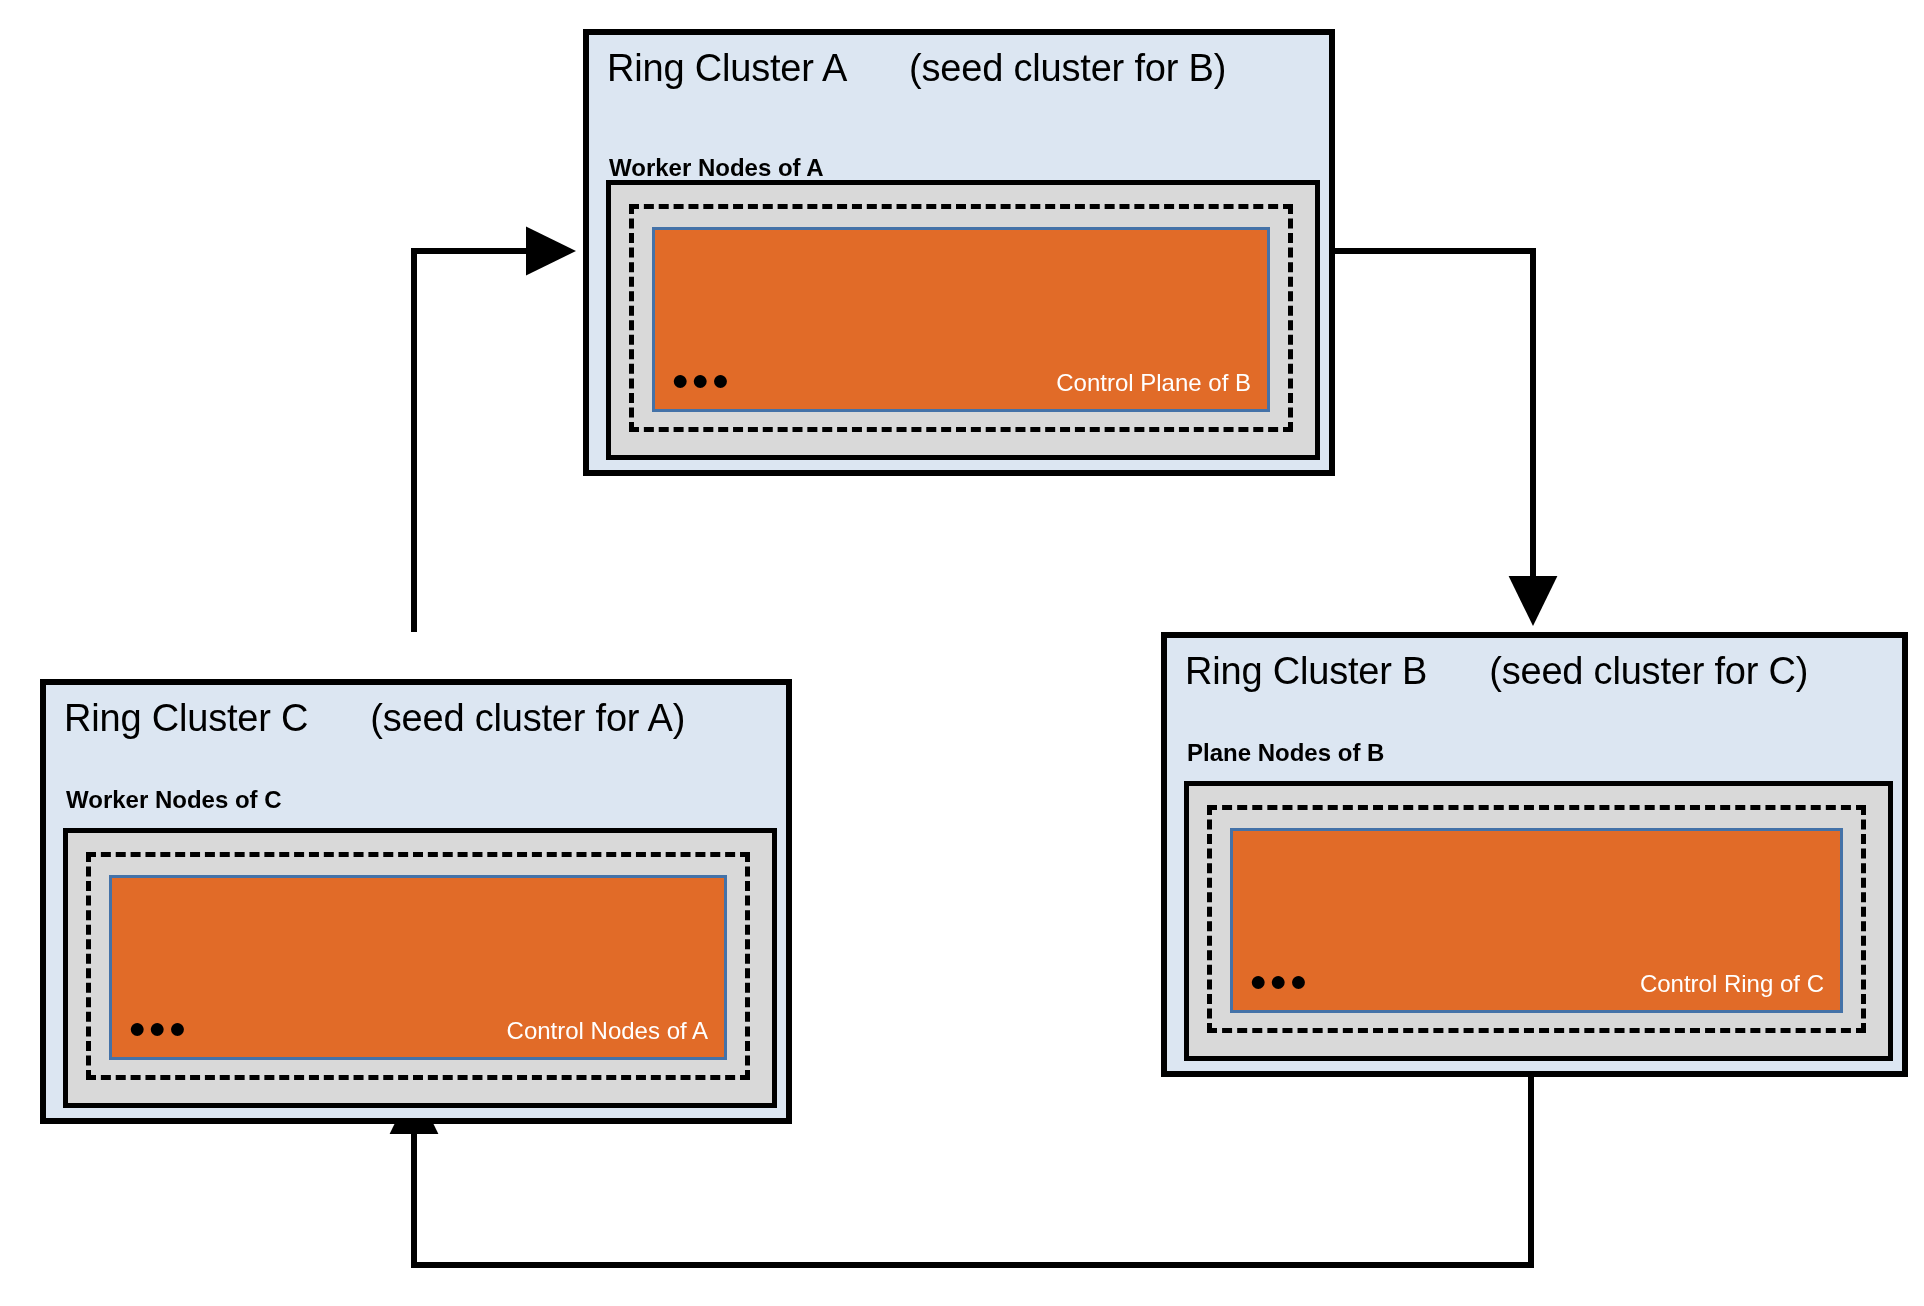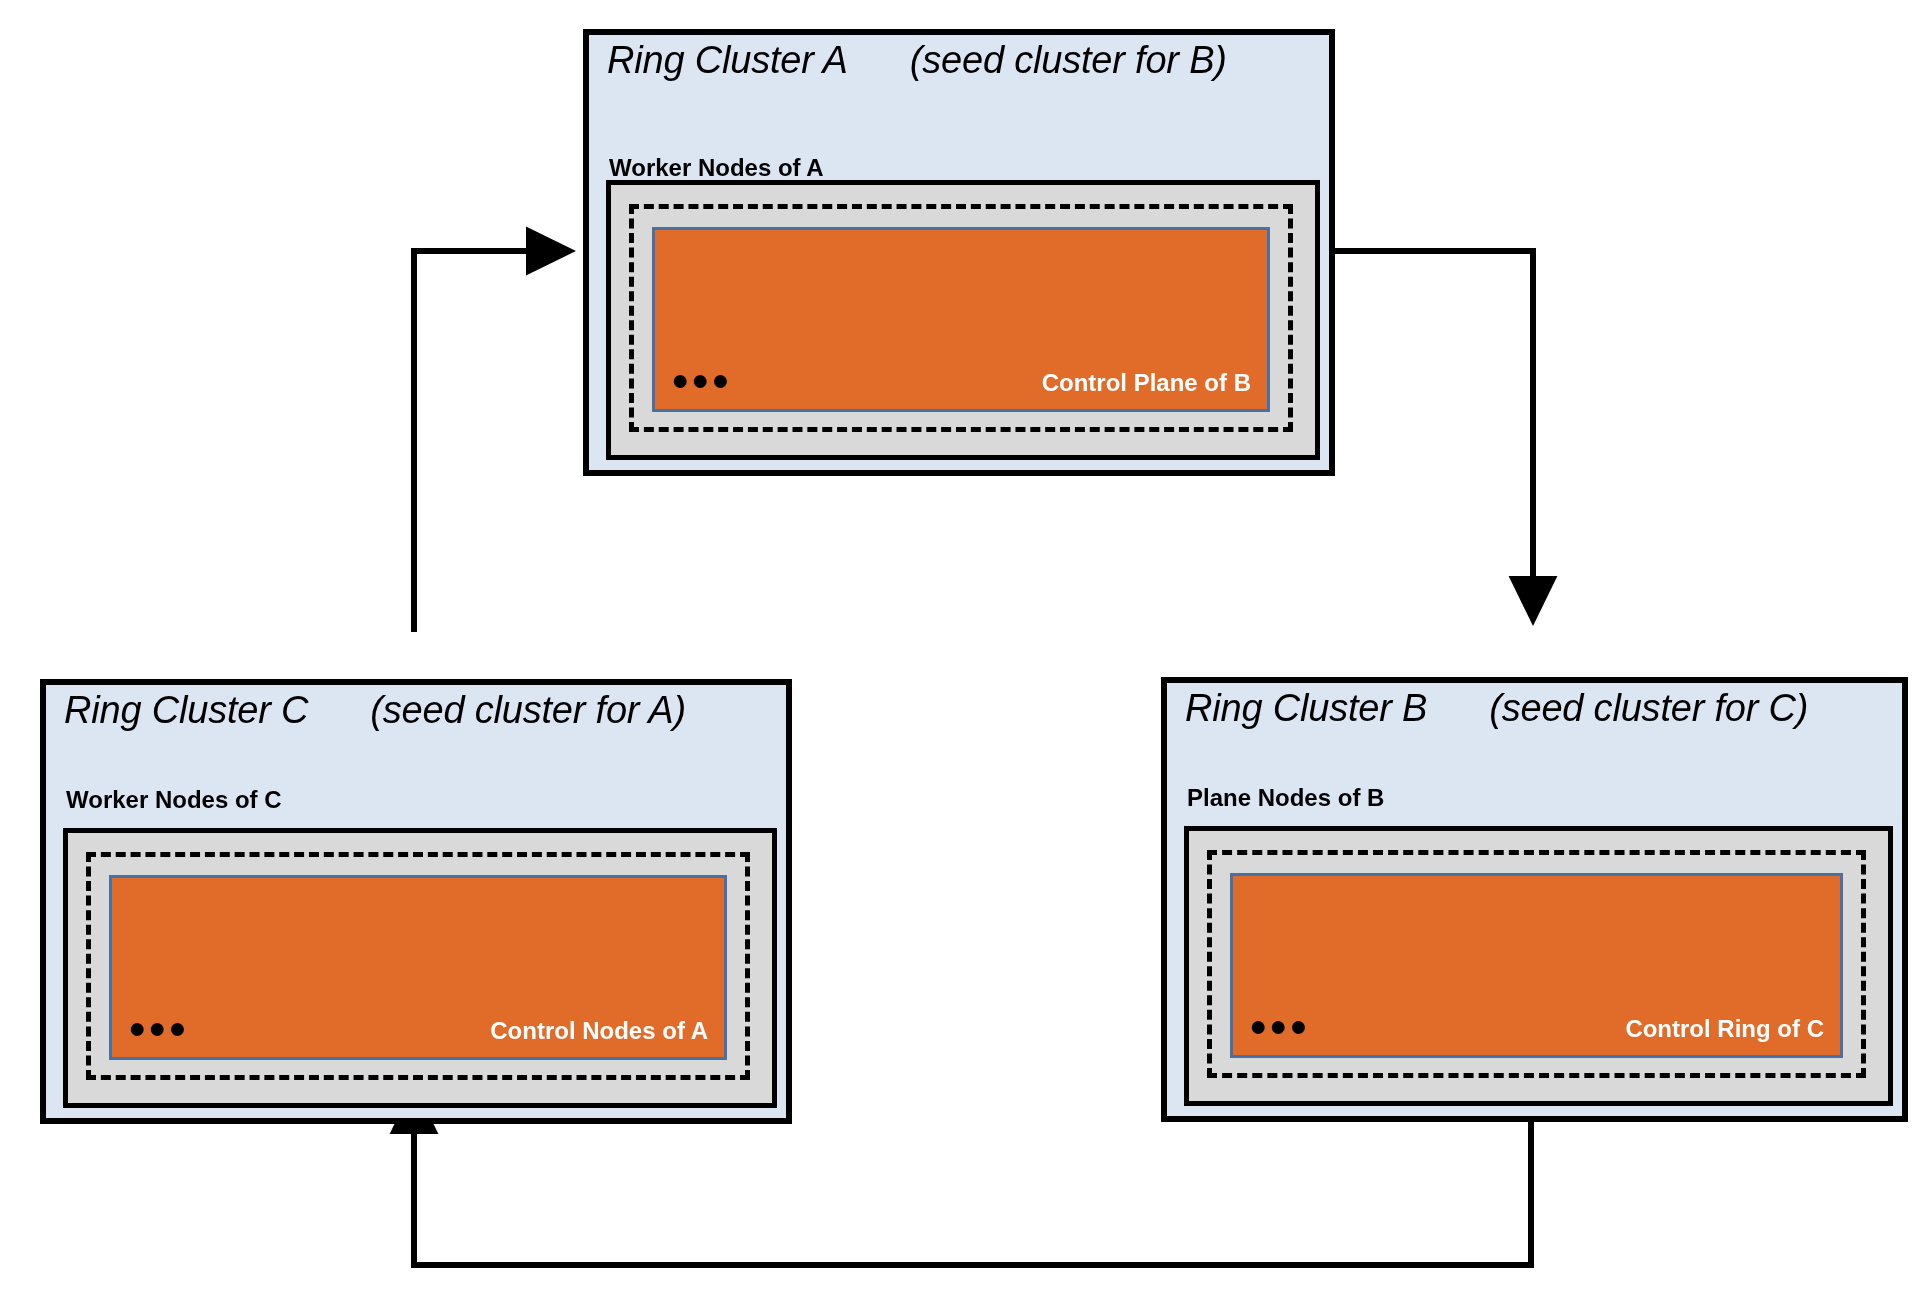--- a/index.html
+++ b/index.html
@@ -35,27 +35,26 @@
   
   .cluster {
     position: absolute;
     background: #dce6f2;
     border: 6px solid #000000;
     box-sizing: border-box;
   }
   .cluster-title {
     position: absolute;
     left: 18px;
-    top: 4px;
+    top: 12px;
     font-size: 38px;
     font-weight: 400;
     line-height: 1.15;
     letter-spacing: -0.2px;
     white-space: nowrap;
-    font-style: italic;
   }
   .cluster-title .title-main { display: inline-block; }
   .cluster-title .title-sub  { display: inline-block; margin-left: 62px; }
 
   .worker-label {
     position: absolute;
     left: 20px;
     font-size: 24px;
     font-weight: 700;
     line-height: 1.1;
@@ -90,42 +89,42 @@
     line-height: 1;
     letter-spacing: 2px;
     color: #000000;
     font-weight: 700;
   }
   .cp-label {
     position: absolute;
     right: 16px;
     bottom: 14px;
     font-size: 24px;
-    font-weight: 700;
+    font-weight: 400;
     color: #ffffff;
     white-space: nowrap;
     line-height: 1;
   }
 
   
   #cluster-a { left: 583px;  top: 29px;   width: 752px; height: 447px; }
   #cluster-a .worker-label { top: 120px; }
   #cluster-a .worker-box   { left: 17px;  top: 145px; width: 714px; height: 280px; }
   #cluster-a .dashed-box   { left: 18px;  top: 19px;  width: 664px; height: 228px; }
   #cluster-a .control-plane{ left: 18px;  top: 18px;  width: 618px; height: 185px; }
 
   
   #cluster-c { left: 40px;   top: 632px;  width: 752px; height: 445px; margin-top: 47px; }
   #cluster-c .worker-label { top: 102px; }
   #cluster-c .worker-box   { left: 17px;  top: 143px; width: 714px; height: 280px; }
   #cluster-c .dashed-box   { left: 18px;  top: 19px;  width: 664px; height: 228px; }
   #cluster-c .control-plane{ left: 18px;  top: 18px;  width: 618px; height: 185px; }
 
   
-  #cluster-b { left: 1161px; top: 632px;  width: 747px; height: 445px; margin-top: 45px; }
+  #cluster-b { left: 1161px; top: 632px;  width: 747px; height: 445px; }
   #cluster-b .worker-label { top: 102px; }
   #cluster-b .worker-box   { left: 17px;  top: 143px; width: 709px; height: 280px; }
   #cluster-b .dashed-box   { left: 18px;  top: 19px;  width: 659px; height: 228px; }
   #cluster-b .control-plane{ left: 18px;  top: 18px;  width: 613px; height: 185px; }
 </style>
 </head>
 <body>
 
 <div id="canvas">
 

